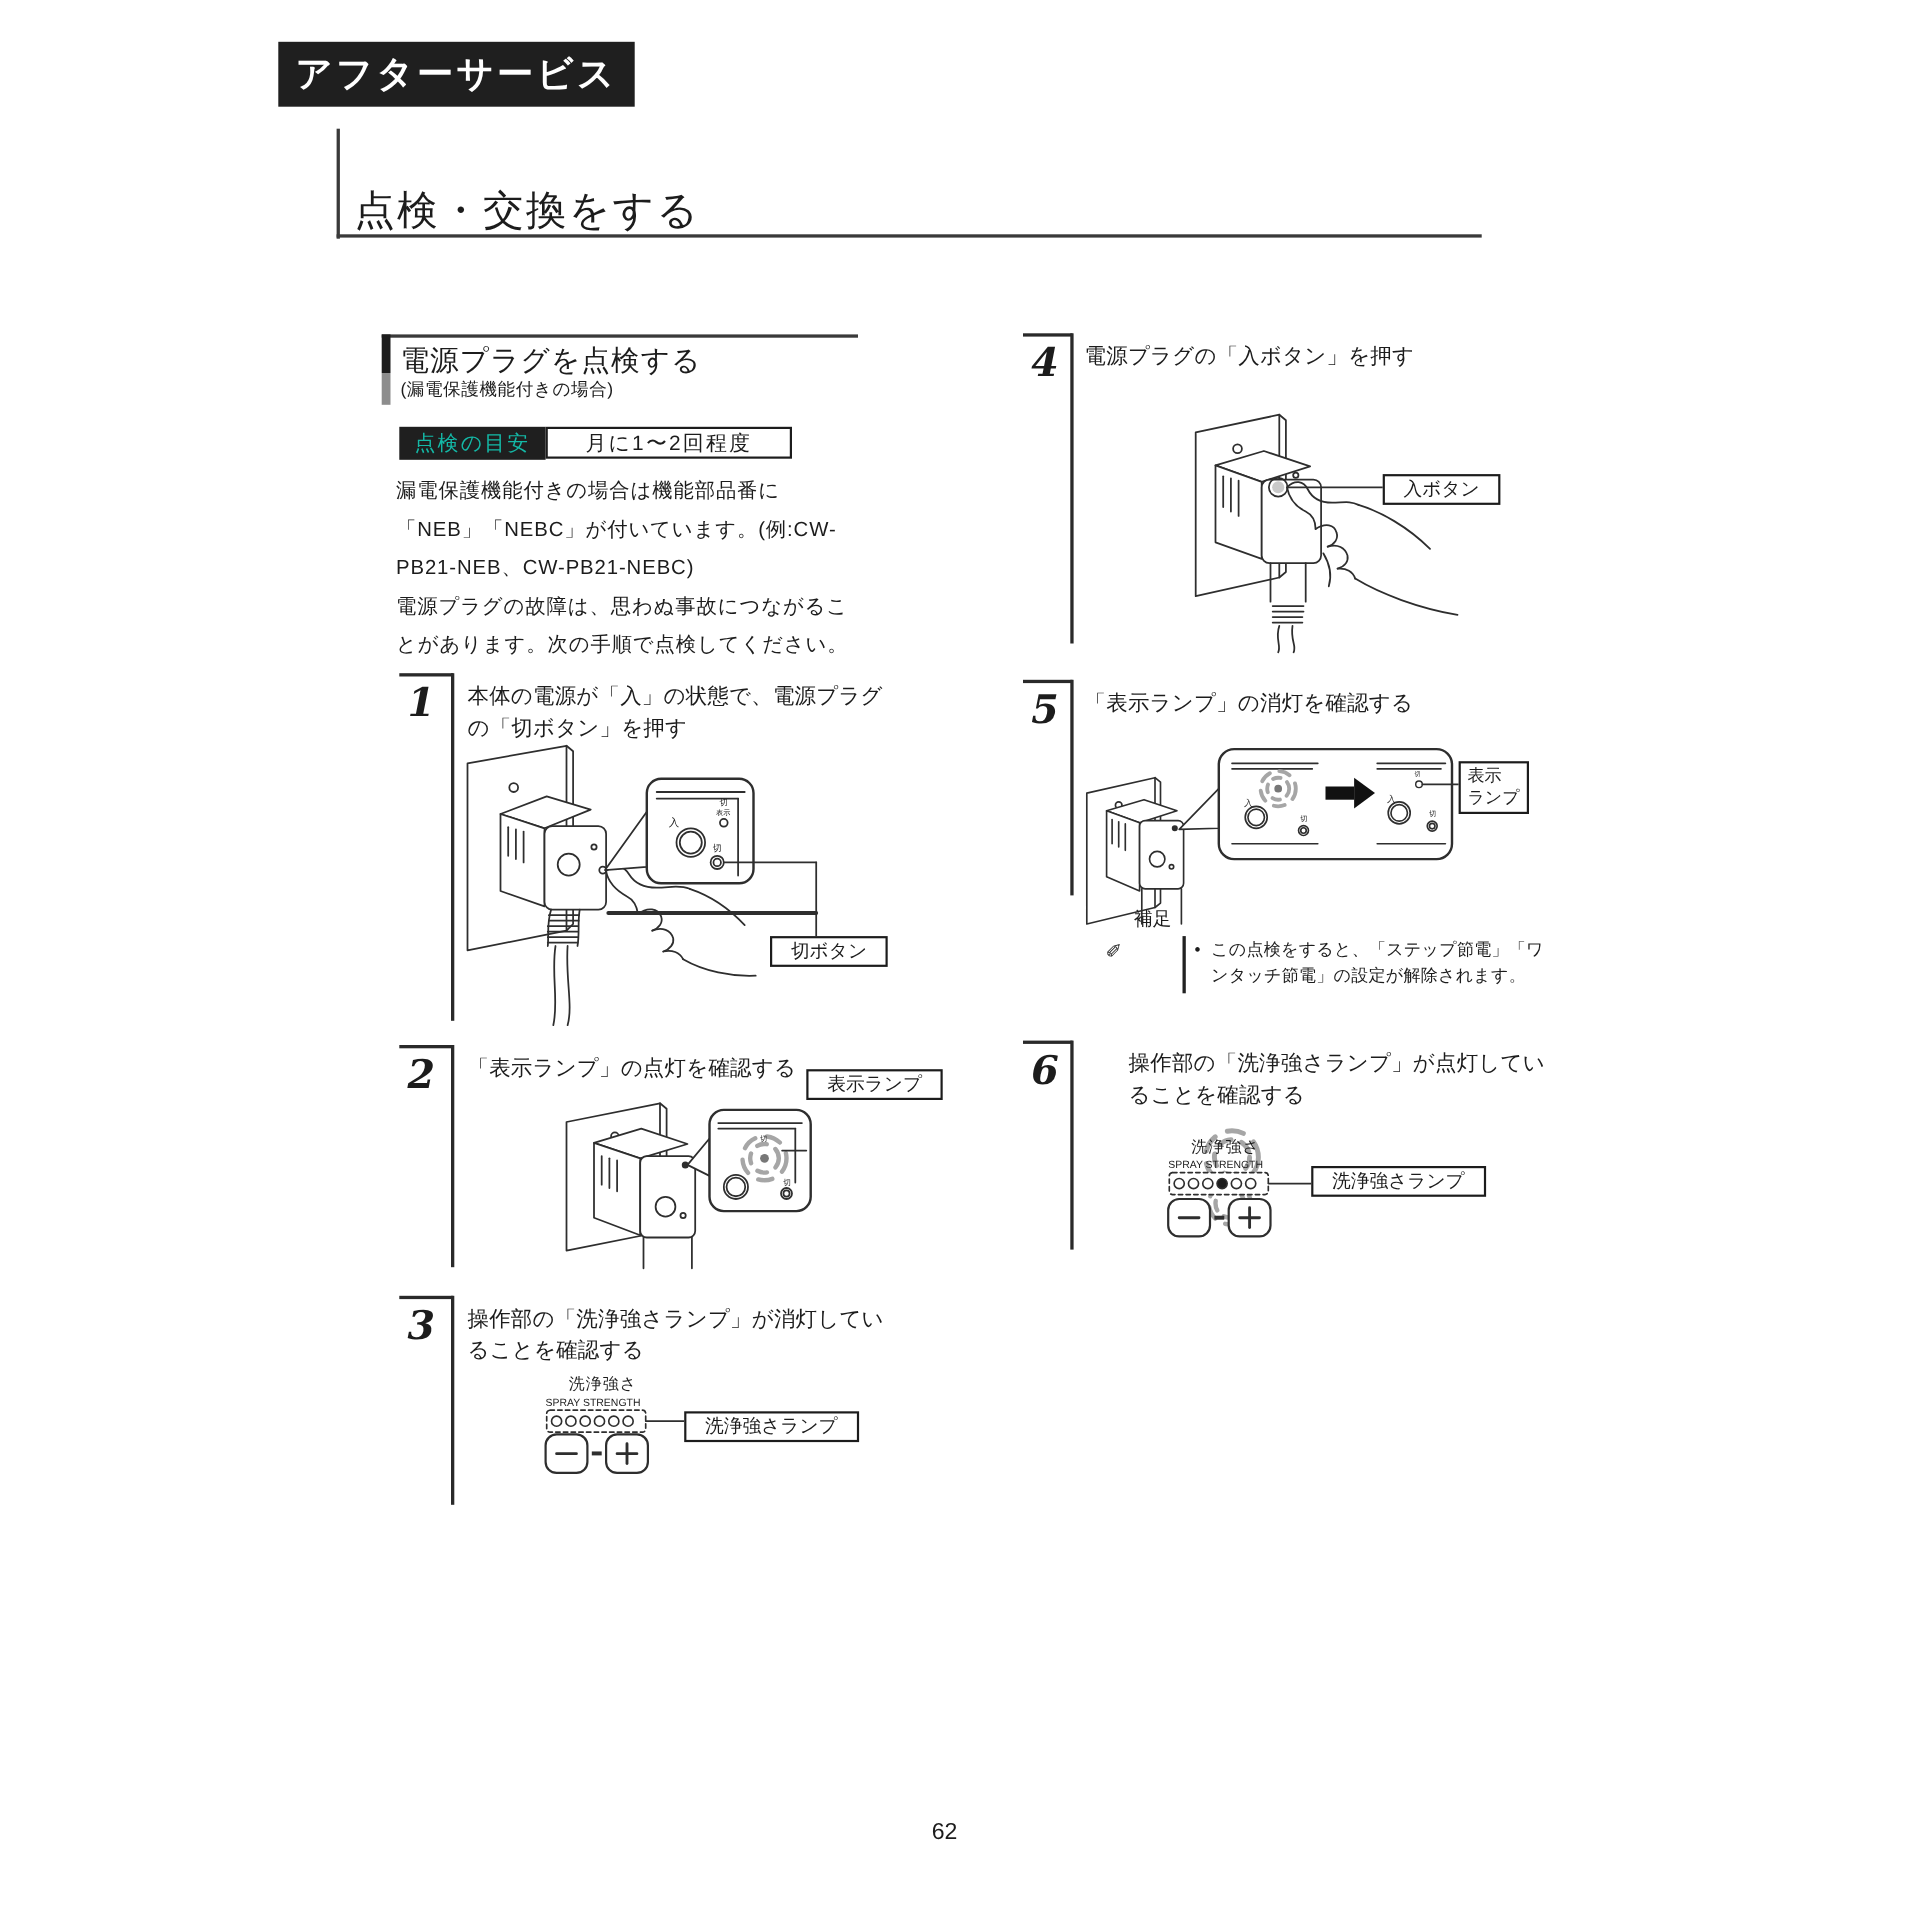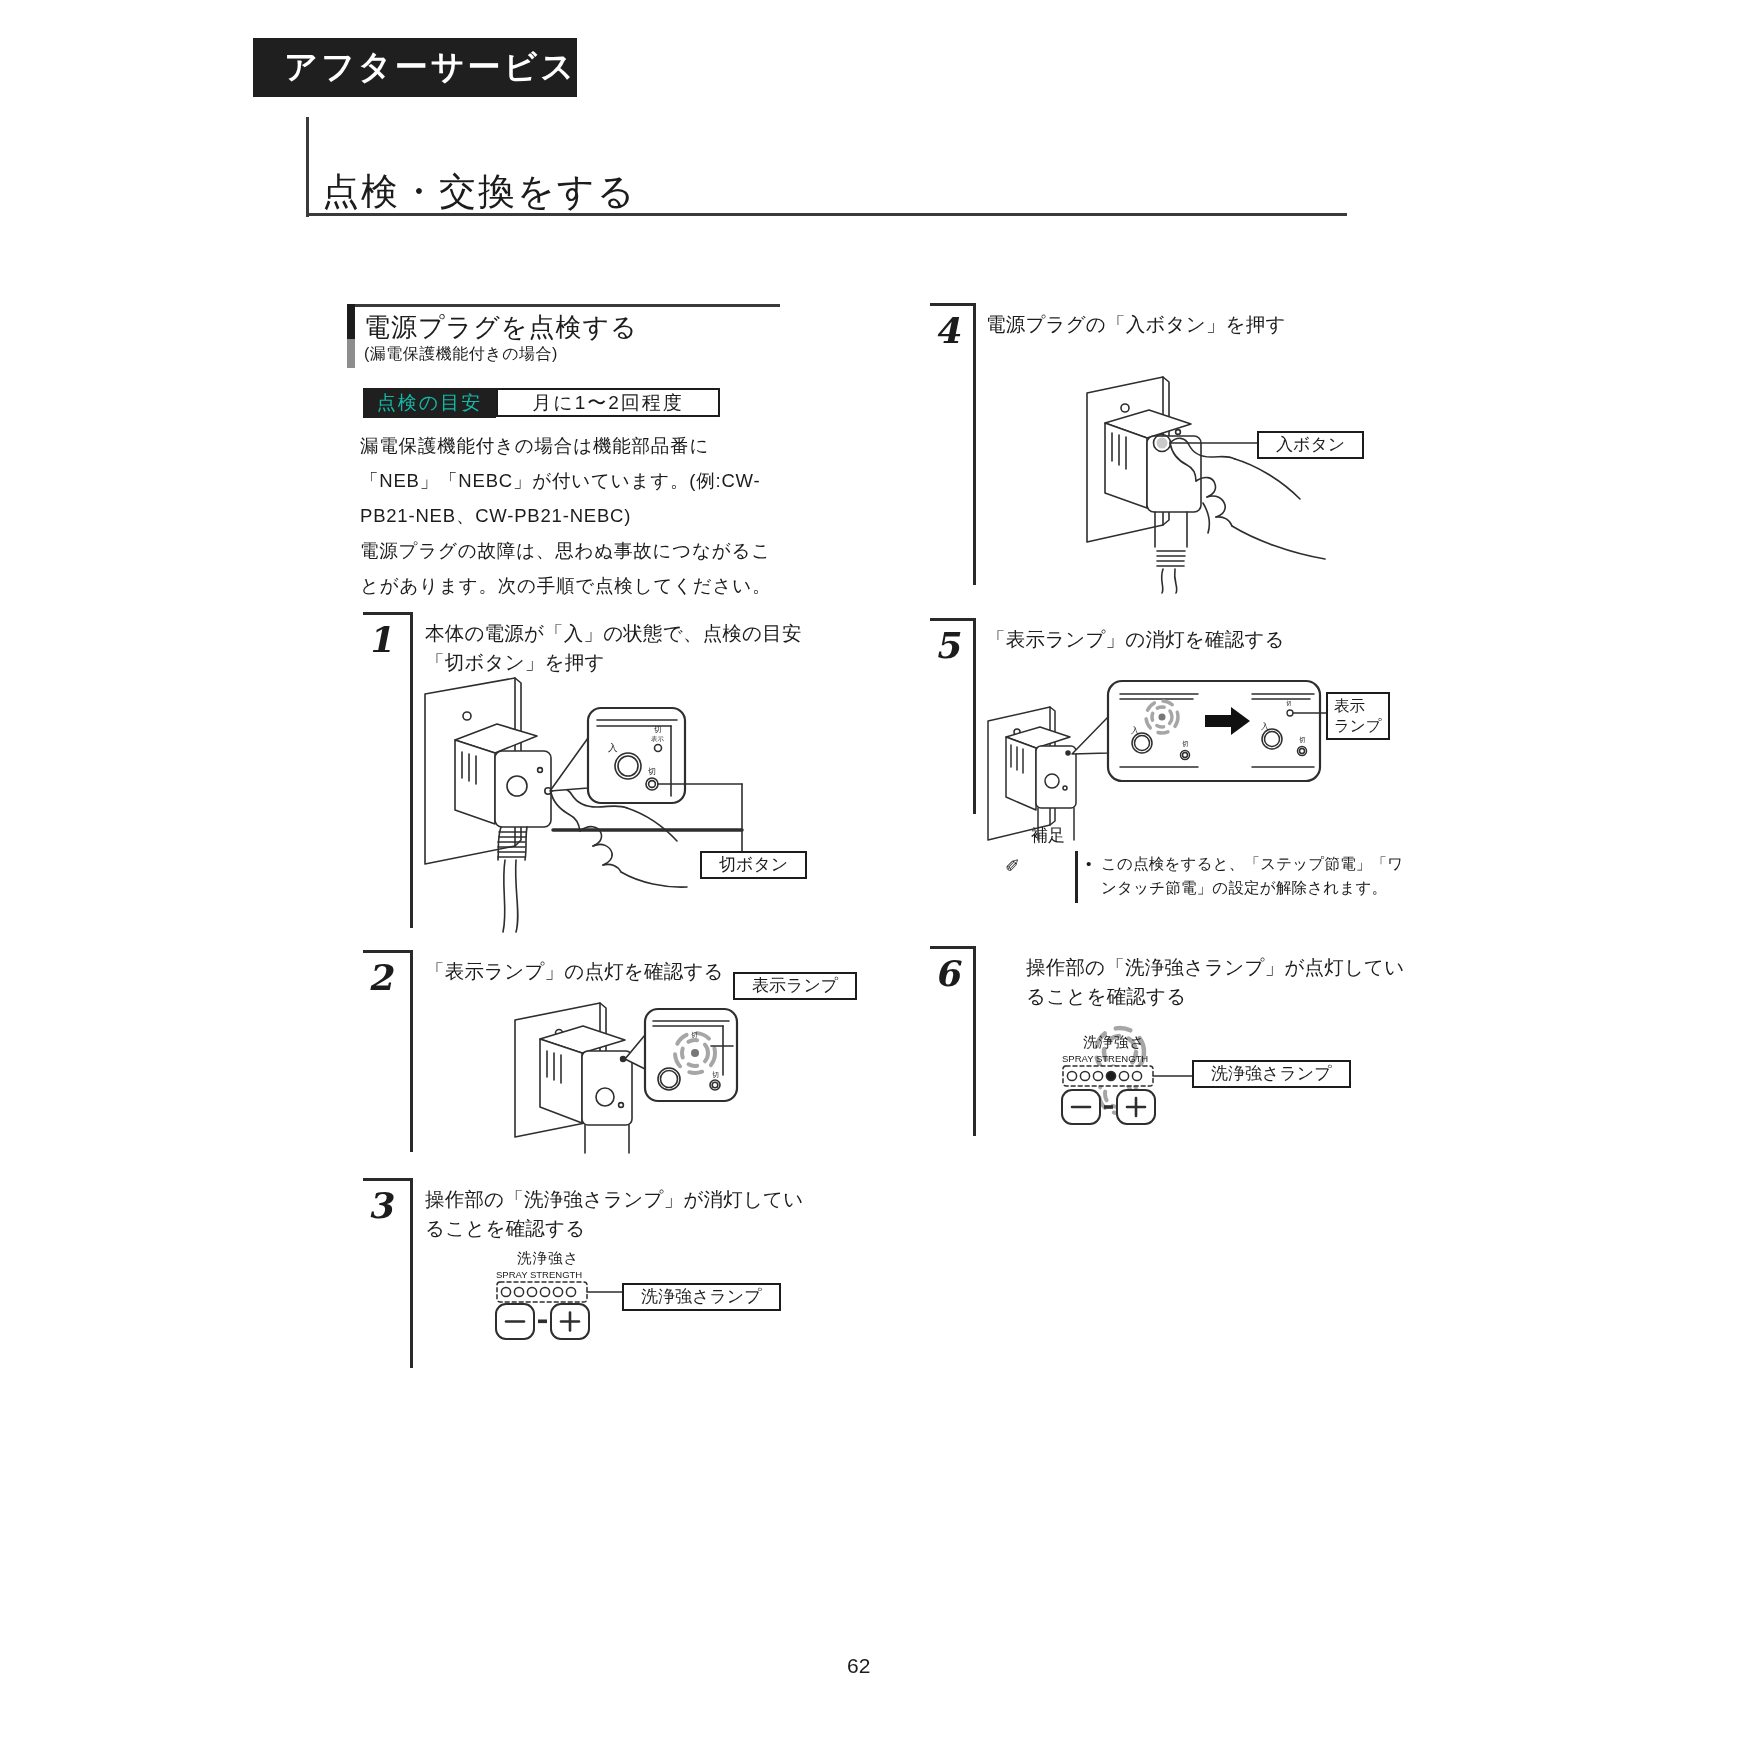--- a/index.html
+++ b/index.html
@@ -1,20 +1,20 @@
 <!DOCTYPE html>
 <html><head>
 <meta charset="utf-8">
 <style>
   html,body{margin:0;padding:0}
   body{width:1754px;height:1754px;position:relative;background:#fff;
        font-family:"Liberation Sans","DejaVu Sans",sans-serif;color:#1c1c1c;overflow:hidden}
   .abs{position:absolute}
   .banner{background:#1f1f1f;color:#fff;font-weight:bold;font-size:33px;letter-spacing:3px;
-          display:flex;align-items:center;justify-content:flex-end}
+          display:flex;align-items:center;justify-content:center}
   .page-title{font-size:37px;letter-spacing:2px}
   .rule{background:#3a3a3a}
   .sec-head{font-size:26px;letter-spacing:1px}
   .sec-sub{font-size:16px;letter-spacing:0.5px}
   .badge{background:#1f1f1f;color:#14b8a6;font-size:19px;display:flex;align-items:center;justify-content:center;letter-spacing:2px}
   .badge-val{border:2.5px solid #1c1c1c;font-size:19px;display:flex;align-items:center;justify-content:center;letter-spacing:2px}
   .para{font-size:18.5px;line-height:35px;letter-spacing:0.8px}
   .u{text-underline-offset:3px}
   .step-top{position:absolute;height:3px;background:#2a2a2a}
   .step-vline{position:absolute;width:2.5px;background:#2a2a2a}
@@ -51,21 +51,21 @@
 <div class="abs badge-val" style="left:496px;top:388px;width:220px;height:25px">月に1〜2回程度</div>
 
 <div class="abs para" style="left:360px;top:428px;width:422px">
   <div><span>漏電保護機能付きの場合は機能部品番に「NEB」「NEBC」が付いています。(例:CW-PB21-</span><span class="u">NEB</span><span>、CW-PB21-</span><span class="u">NEBC</span><span>)</span></div>
   <div>電源プラグの故障は、思わぬ事故につながることがあります。次の手順で点検してください。</div>
 </div>
 
 <div class="step-top" style="left:363px;top:612px;width:49px"></div>
 <div class="step-vline" style="left:410px;top:612px;height:316px"></div>
 <div class="step-num" style="left:360px;top:618px">1</div>
-<div class="step-text" style="left:425px;top:619px;width:378px">本体の電源が「入」の状態で、点検の目安「切ボタン」を押す</div>
+<div class="step-text" style="left:425px;top:619px;width:378px">本体の電源が「入」の状態で、電源プラグの「切ボタン」を押す</div>
 
 <svg style="left:415px;top:674px" width="378" height="258" viewBox="0 0 378 258">
   <g fill="none" stroke="#2e2e2e" stroke-width="1.6" stroke-linejoin="round" stroke-linecap="round">
     <g>
       <polygon points="10,20 100,4 100,172 10,190"></polygon>
       <polyline points="100,4 106,9 106,166 100,172"></polyline>
       <circle cx="52" cy="42" r="4"></circle>
     </g>
     <g>
       <polygon points="40,66 82,50 122,62 80,79" fill="#fff"></polygon>

